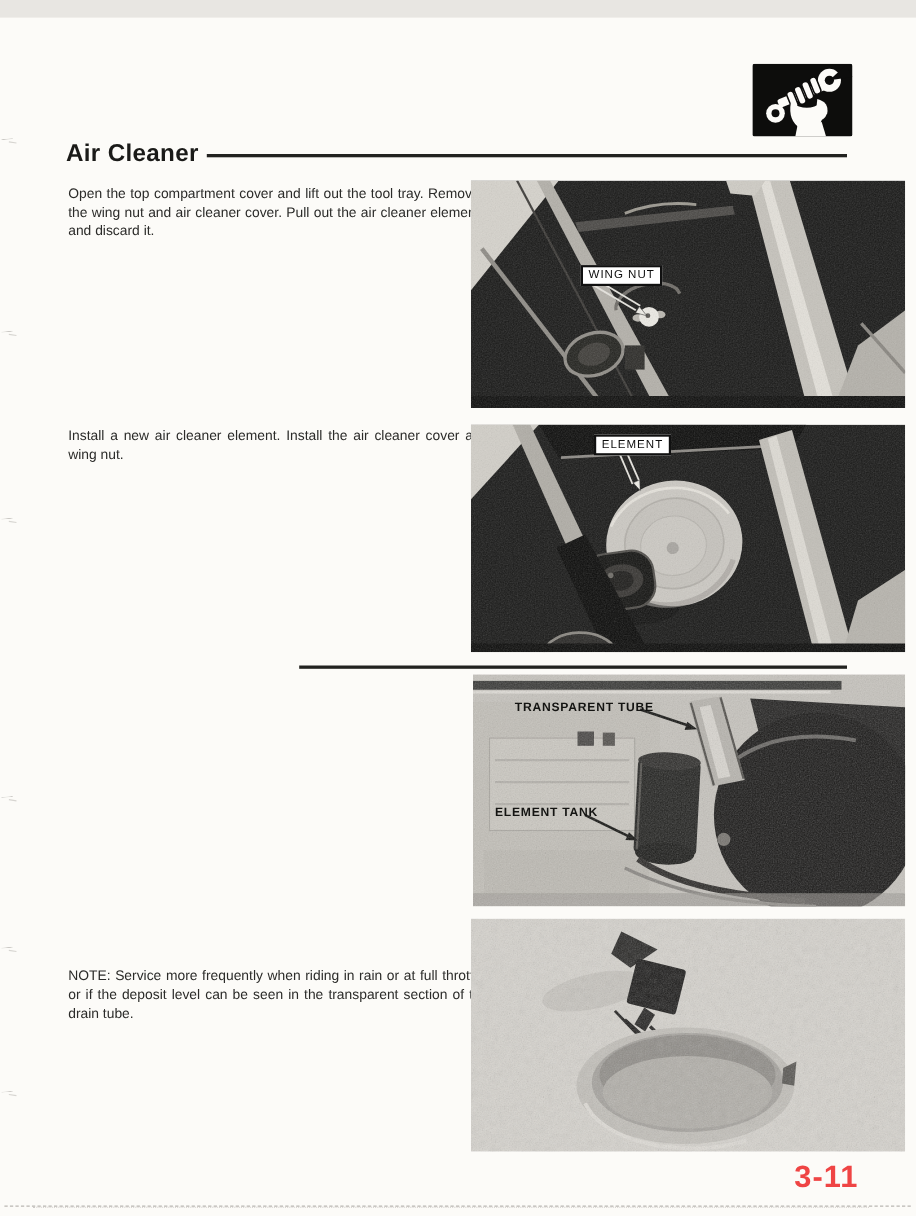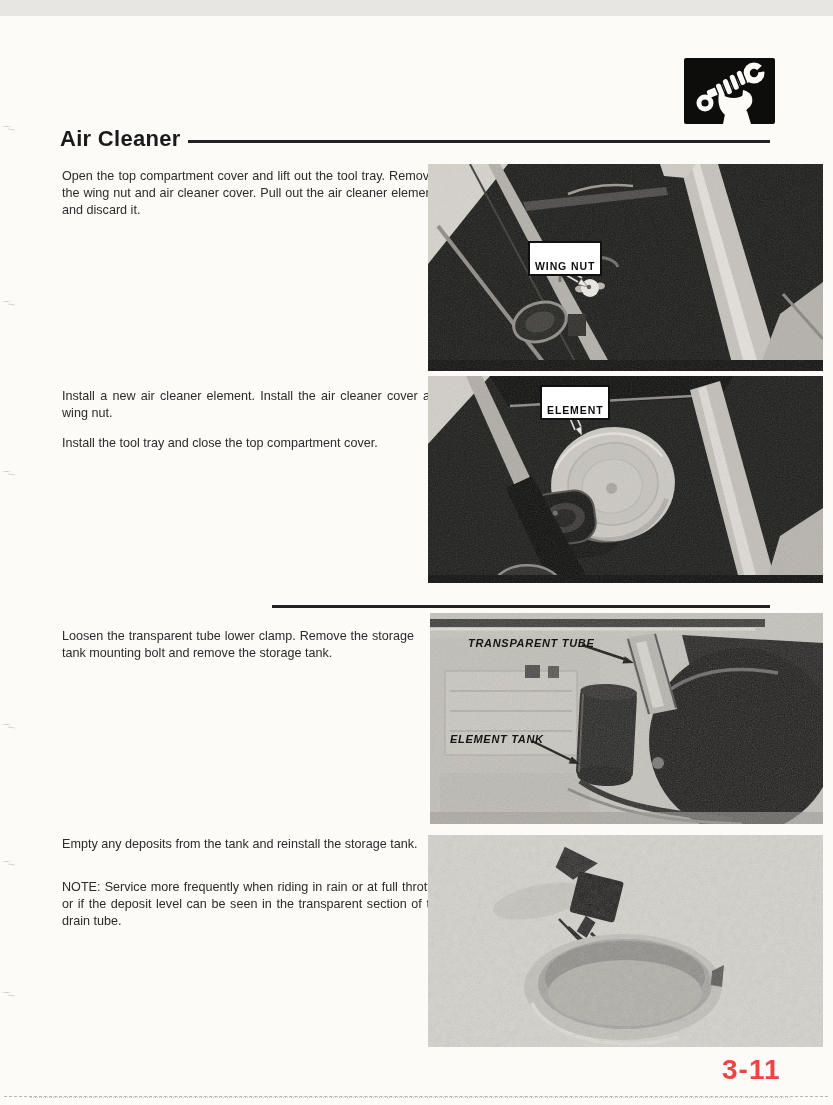--- a/index.html
+++ b/index.html
@@ -16,26 +16,26 @@
   
   .para{
     position:absolute;font-size:12.6px;line-height:17px;color:#2b2b29;
     text-align:justify;margin:0;
   }
   
   .photo{position:absolute;overflow:hidden;}
   .photo svg{display:block;}
   .plabel-box{
     position:absolute;background:#ffffff;border:2px solid #101010;
-    font-weight:bold;font-size:10.5px;letter-spacing:.9px;color:#0d0d0d;
-    padding:17px 5px 2px 5px;white-space:nowrap;line-height:12px;
+    font-weight:normal;font-size:10.5px;letter-spacing:.9px;color:#0d0d0d;
+    padding:1px 5px 2px 5px;white-space:nowrap;line-height:12px;
   }
   .plabel-text{
     position:absolute;font-weight:bold;font-size:11px;letter-spacing:.7px;
-    color:#141412;white-space:nowrap;font-style:italic;
+    color:#141412;white-space:nowrap;
   }
   
   .svc-icon{position:absolute;left:684px;top:42px;width:91px;height:66px;}
   
   .page-number{
     position:absolute;left:722px;top:1038px;width:90px;
     font-size:28px;font-weight:bold;color:#ef4444;letter-spacing:1px;
   }
   .bottom-line{
     position:absolute;left:4px;top:1080px;width:824px;height:0;
@@ -154,23 +154,22 @@
         <line x1="111" y1="95" x2="150" y2="118" stroke="#e6e4de" stroke-width="1.7"></line>
         <line x1="119" y1="93" x2="154" y2="114" stroke="#e6e4de" stroke-width="1.7"></line>
         <polygon points="160,123 149.8,120.4 153.2,114.6" fill="#f0eee8" stroke="#222" stroke-width="0.5"></polygon>
       </g>
       <rect width="395" height="207" filter="url(#grainFine)" opacity="0.22"></rect>
     </svg>
     <div class="plabel-box" style="left:100px;top:77px">WING NUT</div>
   </div>
 
   <p class="para" style="left:62px;top:372px;width:382px">Install a new air cleaner element. Install the air cleaner cover and wing nut.</p>
-  <p class="para" style="left:62px;top:419px;width:382px">Install the tool tray and close the top compartment cover.</p>
-
-  <div class="photo" style="left:428px;top:360px;width:395px;height:207px">
+
+  <div class="photo" style="left:428px;top:370px;width:395px;height:207px">
     <svg viewBox="0 0 395 207" width="395" height="207">
       <rect width="395" height="207" fill="#1a1a19"></rect>
       <polygon points="0,0 62,0 0,68" fill="#d2cfc8"></polygon>
       <polygon points="38,0 54,0 152,207 130,207" fill="#b0ada6"></polygon>
 
       <polygon points="62,0 305,0 292,22 80,30" fill="#0d0d0c"></polygon>
       <line x1="82" y1="30" x2="264" y2="20" stroke="#8c8984" stroke-width="2.5"></line>
 
       <polygon points="262,14 292,5 348,207 312,207" fill="#c2bfb8"></polygon>
       <polygon points="270,13 278,10 330,207 318,207" fill="#dedbd4"></polygon>
@@ -203,21 +202,20 @@
         <line x1="142" y1="26" x2="153" y2="51" stroke="#e6e4de" stroke-width="1.7"></line>
         <polygon points="154,60 147.6,52.9 153.6,50.2" fill="#f0eee8" stroke="#222" stroke-width="0.5"></polygon>
       </g>
       <rect width="395" height="207" filter="url(#grainFine)" opacity="0.22"></rect>
     </svg>
     <div class="plabel-box" style="left:112px;top:9px">ELEMENT</div>
   </div>
 
   <div class="rule" style="left:272px;top:589px;width:498px"></div>
 
-  <p class="para" style="left:62px;top:612px;width:352px">Loosen the transparent tube lower clamp. Remove the storage tank mounting bolt and remove the storage tank.</p>
 
   <div class="photo" style="left:430px;top:597px;width:393px;height:211px">
     <svg viewBox="0 0 393 211" width="393" height="211">
       <rect width="393" height="211" fill="#c6c3bd"></rect>
 
       <rect x="0" y="25" width="170" height="180" fill="#c2bfb8"></rect>
       <rect x="15" y="58" width="132" height="84" fill="#cbc8c1" stroke="#a9a6a0"></rect>
       <line x1="20" y1="78" x2="142" y2="78" stroke="#b3b0aa" stroke-width="2"></line>
       <line x1="20" y1="98" x2="142" y2="98" stroke="#b3b0aa" stroke-width="2"></line>
       <line x1="20" y1="118" x2="142" y2="118" stroke="#b3b0aa" stroke-width="2"></line>
@@ -256,21 +254,20 @@
       <g>
         <line x1="102" y1="128" x2="143" y2="148" stroke="#141412" stroke-width="2.4"></line>
         <polygon points="150,151 138.6,150.6 141.8,143.6" fill="#141412"></polygon>
       </g>
       <rect width="393" height="211" filter="url(#grainFine)" opacity="0.3"></rect>
     </svg>
     <div class="plabel-text" style="left:38px;top:24px">TRANSPARENT TUBE</div>
     <div class="plabel-text" style="left:20px;top:120px">ELEMENT TANK</div>
   </div>
 
-  <p class="para" style="left:62px;top:820px;width:370px">Empty any deposits from the tank and reinstall the storage tank.</p>
   <p class="para" style="left:62px;top:863px;width:382px">NOTE: Service more frequently when riding in rain or at full throttle, or if the deposit level can be seen in the transparent section of the drain tube.</p>
 
   <div class="photo" style="left:428px;top:819px;width:395px;height:212px">
     <svg viewBox="0 0 395 212" width="395" height="212">
       <rect width="395" height="212" fill="#d7d4ce"></rect>
       <ellipse cx="112" cy="66" rx="48" ry="16" fill="#c0bdb7" opacity="0.65" transform="rotate(-12 112 66)"></ellipse>
 
       <g transform="rotate(14 165 60)">
         <polygon points="126,20 162,28 142,50 122,42" fill="#232220"></polygon>
         <rect x="146" y="40" width="46" height="42" rx="3" fill="#171615"></rect>

